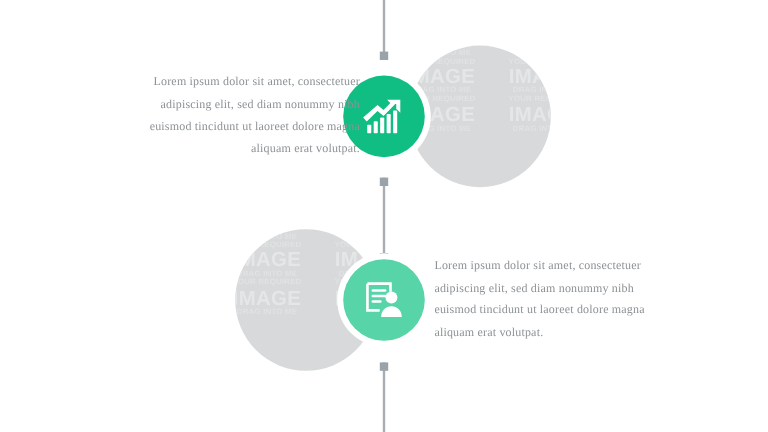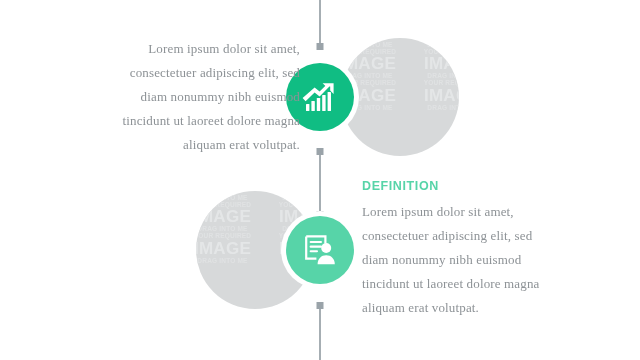--- a/index.html
+++ b/index.html
@@ -144,21 +144,21 @@
   }
 
   .stage-title {
     font-size: 12.5px;
     font-weight: 700;
     letter-spacing: 0.6px;
     margin: 0 0 7px 0;
   }
   .stage-body {
     font-family: "Liberation Serif", serif;
-    font-size: 13px;
+    font-size: 10px;
     line-height: 1.85;
     color: #8d9296;
     letter-spacing: 0.15px;
     margin: 0;
   }
 </style>
 </head>
 <body style="background: rgb(255, 255, 255);">
 
 <div class="slide">
@@ -284,18 +284,17 @@
               <rect x="8.6" y="19.2" width="8.4" height="2.1" rx="1"></rect>
               <circle cx="25.2" cy="17.0" r="5.0"></circle>
               <path d="M16.6 33.2 C16.6 27.6 20.4 24.2 25.2 24.2 C30.0 24.2 33.8 27.6 33.8 33.2 Z"></path>
             </g>
           </svg>
         </span>
       </div>
     </div>
 
     <div class="text-block" id="text-definition">
-      <h2 class="stage-title" id="title-definition" style="color: rgb(87, 212, 168);">DEFINITION</h2>
       <p class="stage-body" style="color: rgb(141, 146, 150);">Lorem ipsum dolor sit amet, consectetuer adipiscing elit, sed diam nonummy nibh euismod tincidunt ut laoreet dolore magna aliquam erat volutpat.</p>
     </div>
   </div>
 
 </div>
 
 </body></html>

